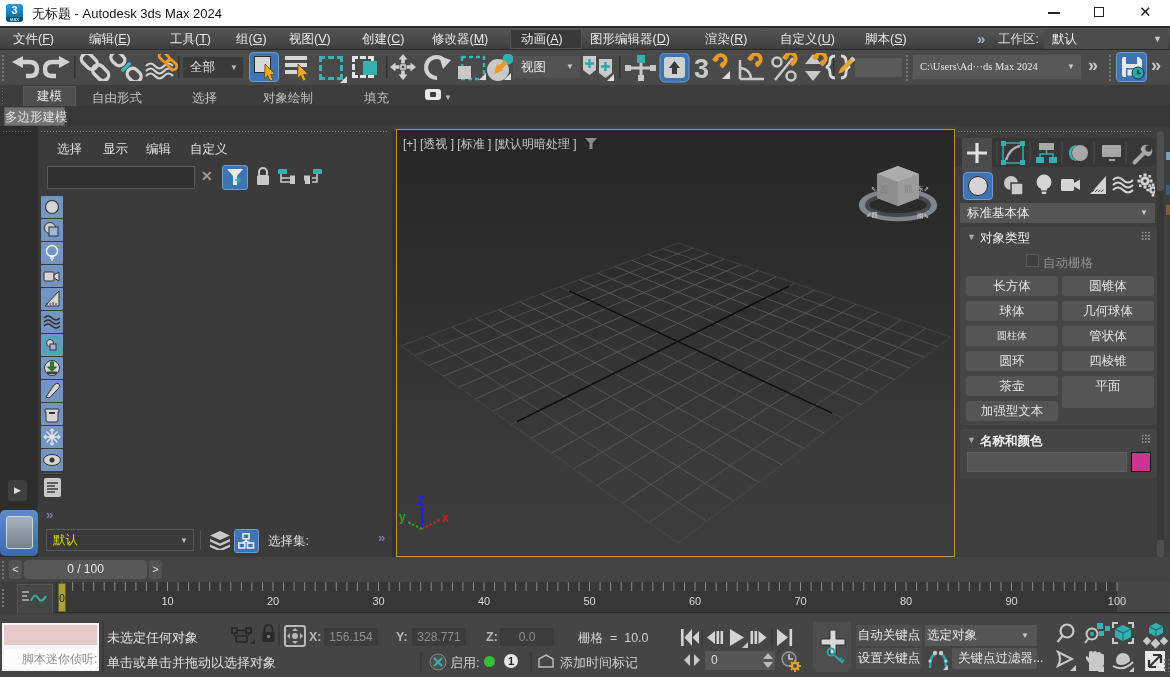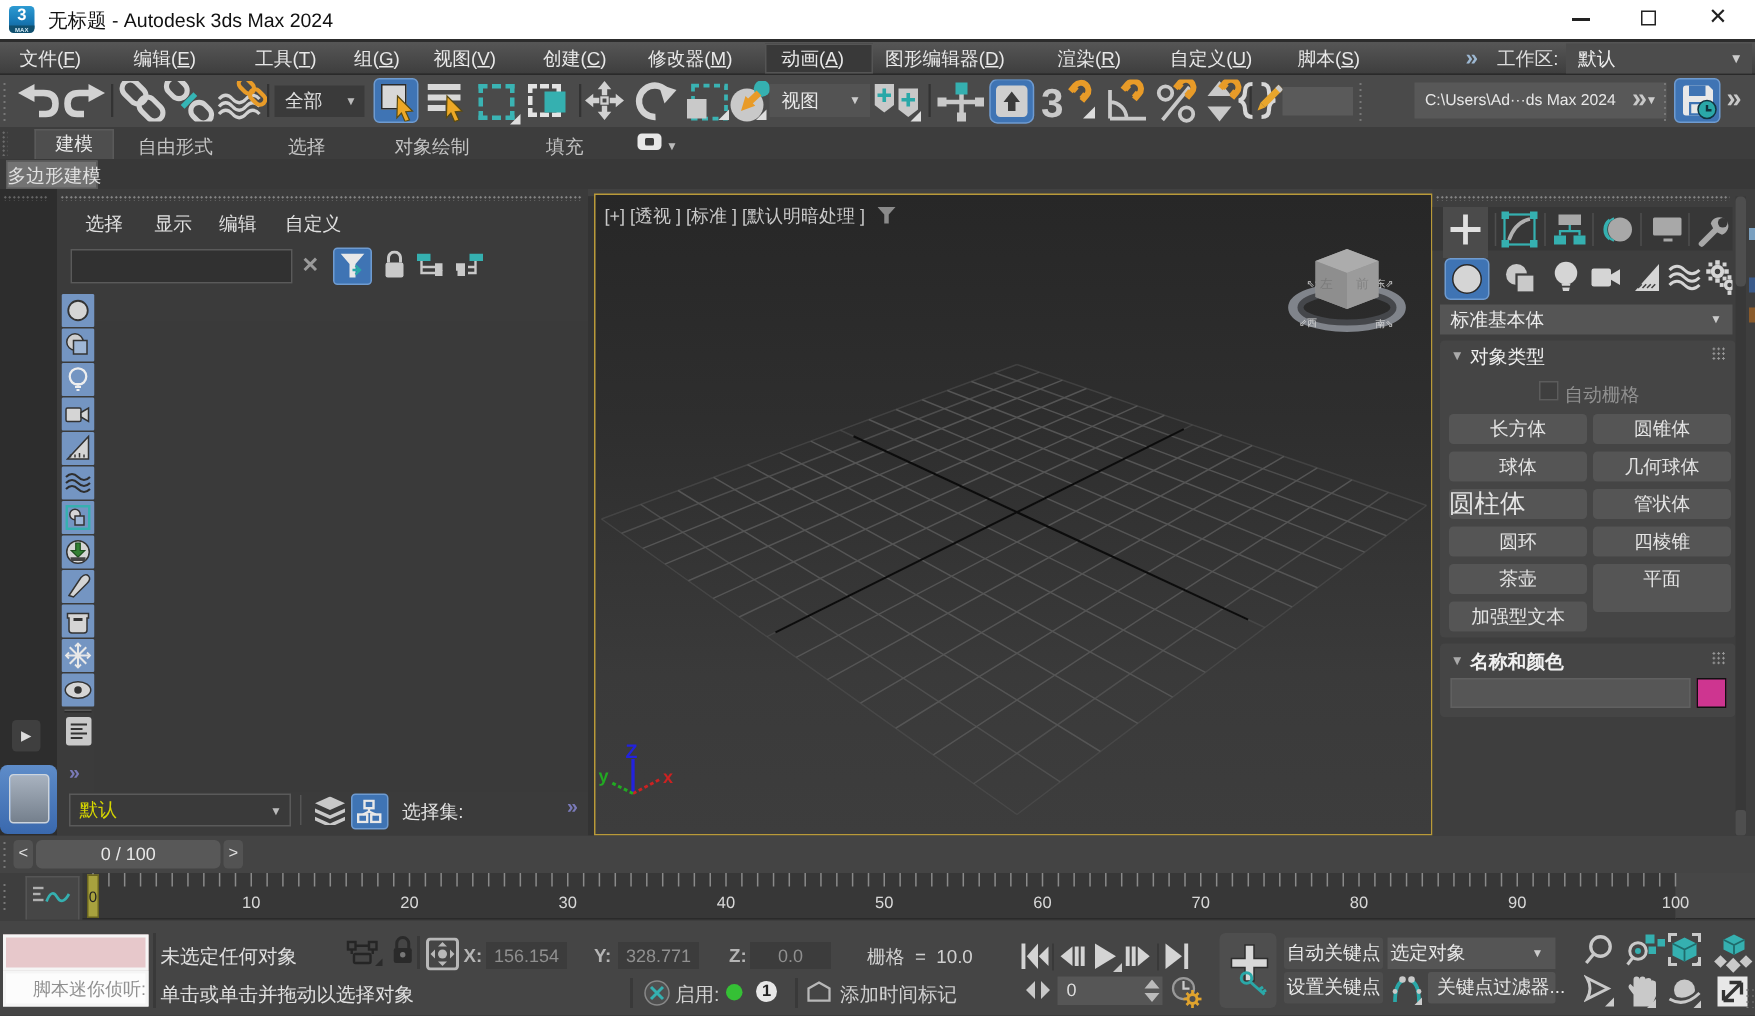--- a/index.html
+++ b/index.html
@@ -175,21 +175,21 @@
         <path d="M 258 3 q 5 0 5 5 q 0 5 4 6 q -4 1 -4 6 q 0 5 -5 5"></path>
       </g>
 <g transform="translate(261 15) rotate(45)">
         <rect x="-2.2" y="-14" width="4.4" height="17" fill="#e8a62c"></rect>
         <path d="M -2.2 3 L 0 8 L 2.2 3 Z" fill="#e8a62c"></path>
         <rect x="-2.2" y="-14" width="4.4" height="3" fill="#c9c9c9"></rect>
       </g>
 </svg>
 <div class="abs" style="left:855px;top:8px;width:47px;height:19px;background:#5a5a5a;"></div>
 <div class="abs dots" style="left:905px;top:4px;width:5px;height:27px;"></div>
-<div class="abs" style="left:913px;top:5px;width:168px;height:24px;background:#585858;color:#e8e8e8;font-family:Liberation Sans, sans-serif;font-size:10.5px;line-height:24px;padding-left:7px;margin-left:30px;">C:\Users\Ad···ds Max 2024<span style="position:absolute;right:6px;font-size:8px;color:#ccc;">▼</span></div>
+<div class="abs" style="left:913px;top:5px;width:168px;height:24px;background:#585858;color:#e8e8e8;font-family:Liberation Serif, serif;font-size:10.5px;line-height:24px;padding-left:7px;">C:\Users\Ad···ds Max 2024<span style="position:absolute;right:6px;font-size:8px;color:#ccc;">▼</span></div>
 <div class="abs" style="left:1088px;top:5px;color:#c9c9c9;font-size:18px;font-weight:bold;">»</div>
 <div class="abs dots" style="left:1108px;top:4px;width:5px;height:27px;"></div>
 <div class="abs" style="left:1116px;top:2px;width:31px;height:30px;background:#3f74b4;border:1px solid #6f9bd0;border-radius:4px;"></div>
 <svg class="abs" style="left:1121px;top:6px;" width="24" height="24">
 <path d="M 1 3 Q 1 1 3 1 L 18 1 L 21 4 L 21 19 Q 21 21 19 21 L 3 21 Q 1 21 1 19 Z" fill="#e8e8e8"></path>
 <rect x="5" y="1" width="11" height="7" fill="#3f74b4"></rect>
       <rect x="5" y="12" width="12" height="9" fill="#3f74b4"></rect>
 <rect x="6.5" y="13.5" width="9" height="6" fill="#e8e8e8"></rect>
 <circle cx="17" cy="17" r="6" fill="#2aa8a8" stroke="#11343f"></circle>
 <path d="M 17 14 V 17.5 H 20" stroke="#10333d" stroke-width="1.6" fill="none"></path>
@@ -528,21 +528,21 @@
 <div class="abs" style="left:5px;top:101px;width:197px;height:198px;background:#454545;border-radius:3px;"></div>
 <div class="abs" style="left:12px;top:106px;color:#aaa;font-size:9px;">▼</div>
 <div class="abs" style="left:25px;top:104px;color:#f0f0f0;font-size:12.5px;font-weight:normal;">对象类型</div>
 <div class="abs" style="left:186px;top:105px;width:9px;height:9px;background-image:radial-gradient(circle,#9a9a9a 0.8px,transparent 0.9px);background-size:3.2px 3.2px;"></div>
 <div class="abs" style="left:71px;top:128px;width:13px;height:13px;background:#3f3f3f;border:1px solid #5c5c5c;"></div>
 <div class="abs" style="left:88px;top:129px;color:#909090;font-size:12.5px;">自动栅格</div>
 <div class="abs" style="left:11px;top:150px;width:92px;height:20px;background:#555;border-radius:3px;color:#e4e4e4;font-size:12.5px;text-align:center;line-height:20px;">长方体</div>
 <div class="abs" style="left:107px;top:150px;width:92px;height:20px;background:#555;border-radius:3px;color:#e4e4e4;font-size:12.5px;text-align:center;line-height:20px;">圆锥体</div>
 <div class="abs" style="left:11px;top:175px;width:92px;height:20px;background:#555;border-radius:3px;color:#e4e4e4;font-size:12.5px;text-align:center;line-height:20px;">球体</div>
 <div class="abs" style="left:107px;top:175px;width:92px;height:20px;background:#555;border-radius:3px;color:#e4e4e4;font-size:12.5px;text-align:center;line-height:20px;">几何球体</div>
-<div class="abs" style="left:11px;top:200px;width:92px;height:20px;background:#555;border-radius:3px;color:#e4e4e4;font-size:17px;text-align:left;line-height:20px;">圆柱体</div>
+<div class="abs" style="left:11px;top:200px;width:92px;height:20px;background:#555;border-radius:3px;color:#e4e4e4;font-size:10px;text-align:center;line-height:20px;">圆柱体</div>
 <div class="abs" style="left:107px;top:200px;width:92px;height:20px;background:#555;border-radius:3px;color:#e4e4e4;font-size:12.5px;text-align:center;line-height:20px;">管状体</div>
 <div class="abs" style="left:11px;top:225px;width:92px;height:20px;background:#555;border-radius:3px;color:#e4e4e4;font-size:12.5px;text-align:center;line-height:20px;">圆环</div>
 <div class="abs" style="left:107px;top:225px;width:92px;height:20px;background:#555;border-radius:3px;color:#e4e4e4;font-size:12.5px;text-align:center;line-height:20px;">四棱锥</div>
 <div class="abs" style="left:11px;top:250px;width:92px;height:20px;background:#555;border-radius:3px;color:#e4e4e4;font-size:12.5px;text-align:center;line-height:20px;">茶壶</div>
 <div class="abs" style="left:107px;top:250px;width:92px;height:32px;background:#555;border-radius:3px;color:#e4e4e4;font-size:12.5px;text-align:center;line-height:20px;">平面</div>
 <div class="abs" style="left:11px;top:275px;width:92px;height:20px;background:#555;border-radius:3px;color:#e4e4e4;font-size:12.5px;text-align:center;line-height:20px;">加强型文本</div>
 
 <div class="abs" style="left:5px;top:303px;width:197px;height:49px;background:#454545;border-radius:3px;"></div>
 <div class="abs" style="left:12px;top:309px;color:#aaa;font-size:9px;">▼</div>
 <div class="abs" style="left:25px;top:307px;color:#f0f0f0;font-size:12.5px;font-weight:bold;">名称和颜色</div>

